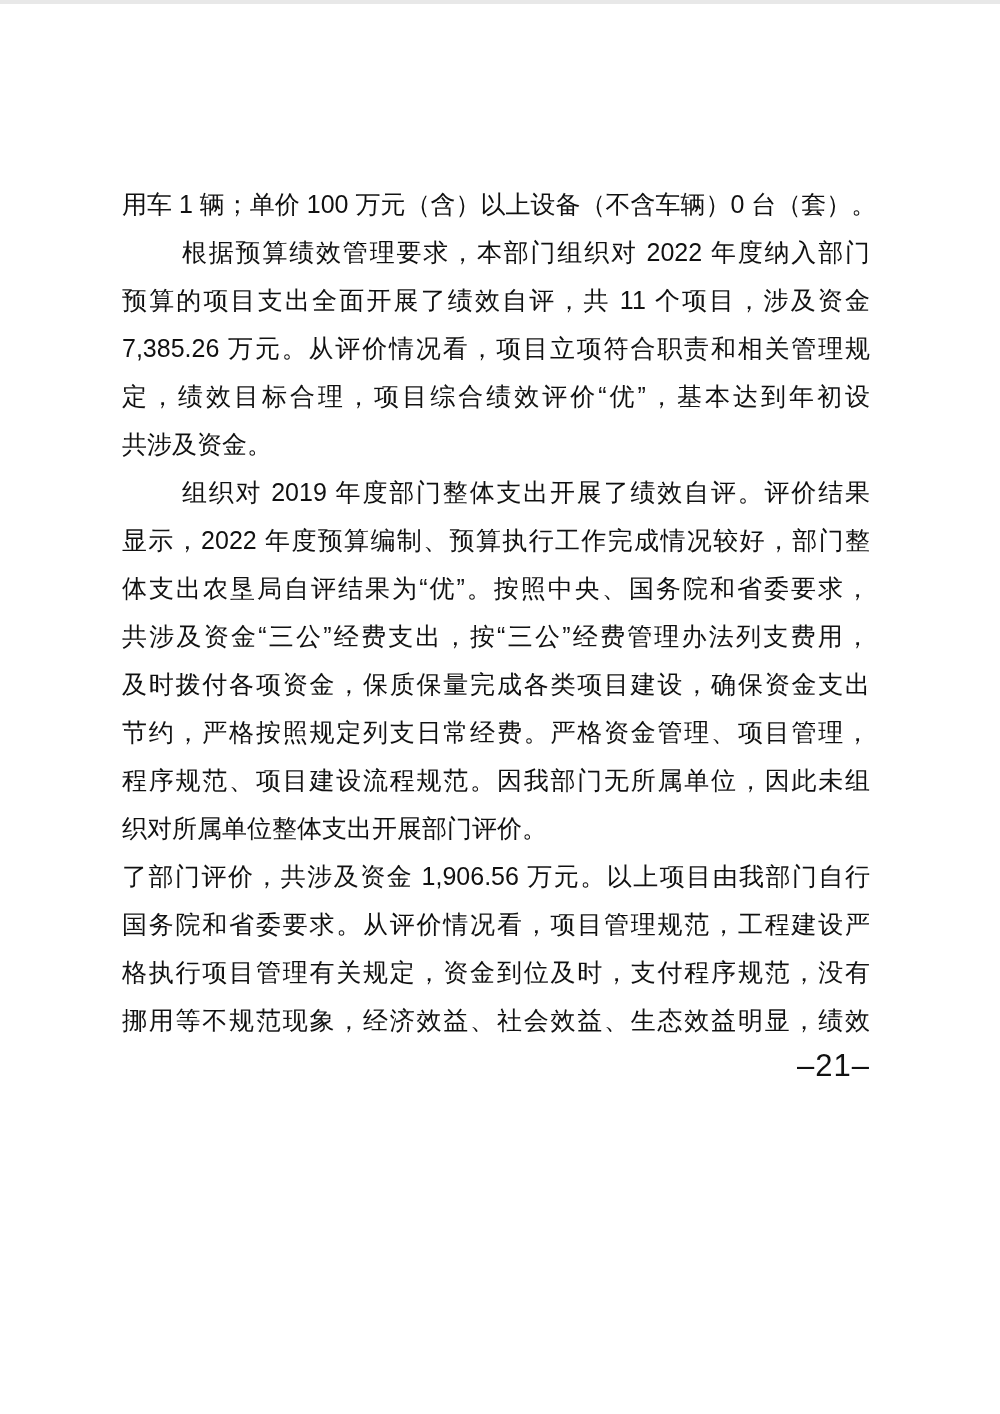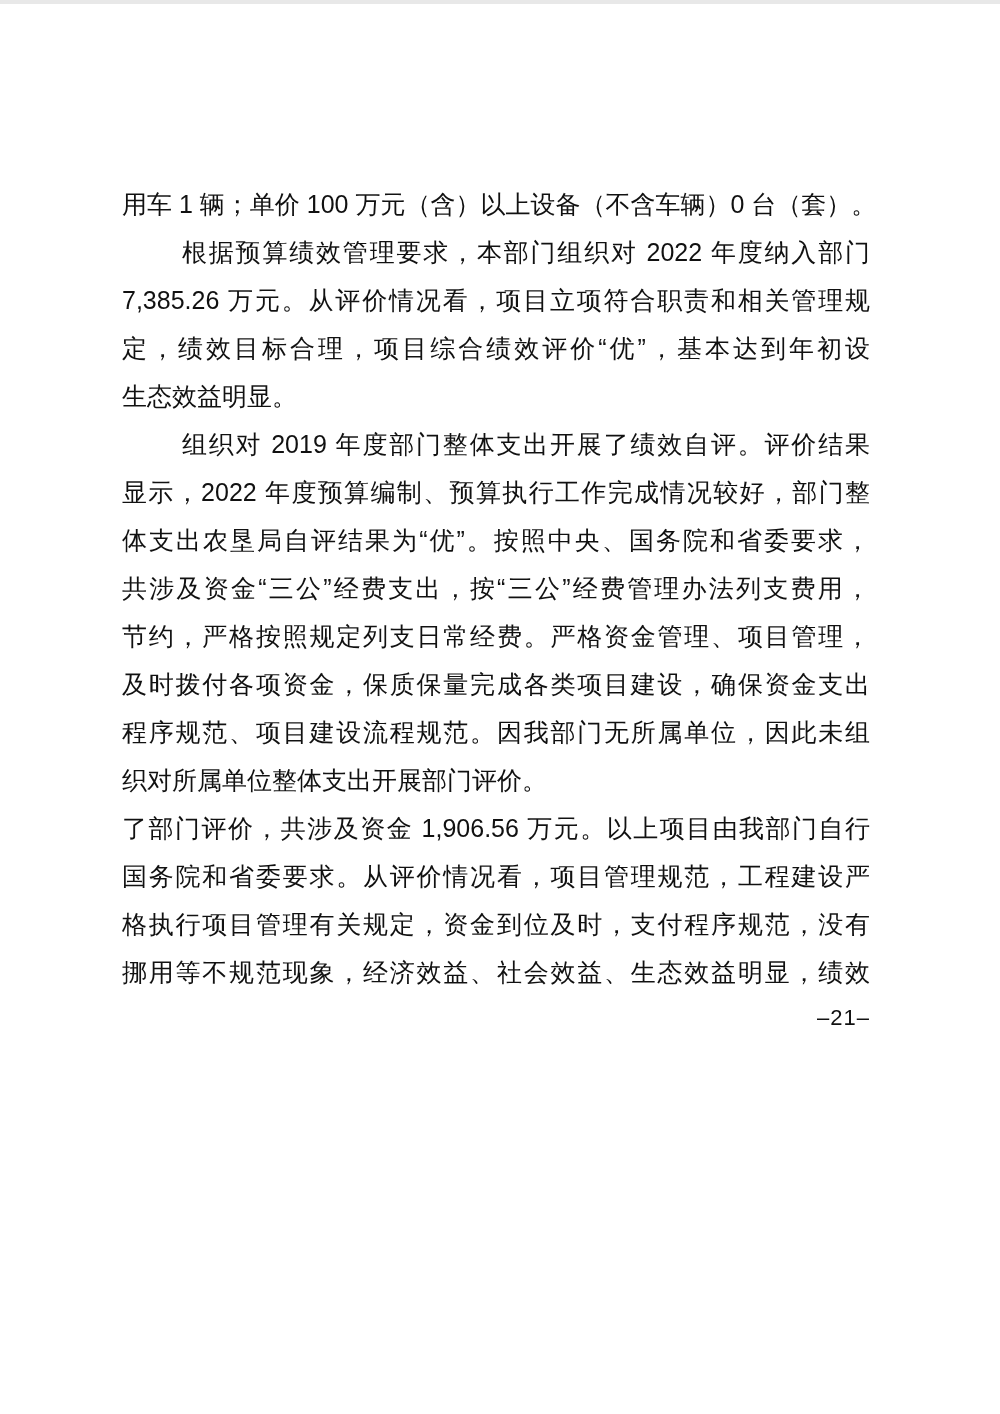--- a/index.html
+++ b/index.html
@@ -39,46 +39,47 @@
     font-weight: bold;
     font-size: 27px;
     text-align: left;
     text-align-last: left;
     padding-left: 62px;
     margin-top: 2px;
     margin-bottom: 2px;
   }
   .page-number {
     margin-top: 8px;
-    font-size: 22px;
+    font-size: 31px;
     line-height: 28px;
     text-align: right;
     letter-spacing: 1px;
   }
 </style>
 </head>
 <body>
 
 <div class="page">
 
   <div class="ln">用车 1 辆；单价 100 万元（含）以上设备（不含车辆）0 台（套）。</div>
 
 
 
   <div class="ln indent">根据预算绩效管理要求，本部门组织对 2022 年度纳入部门</div>
+  <div class="ln">预算的项目支出全面开展了绩效自评，共 11 个项目，涉及资金</div>
   <div class="ln">7,385.26 万元。从评价情况看，项目立项符合职责和相关管理规</div>
   <div class="ln">定，绩效目标合理，项目综合绩效评价“优”，基本达到年初设</div>
-  <div class="ln lastline">生态效益明显。</div>
+  <div class="ln lastline">共涉及资金。</div>
 
   <div class="ln indent">组织对 2019 年度部门整体支出开展了绩效自评。评价结果</div>
   <div class="ln">显示，2022 年度预算编制、预算执行工作完成情况较好，部门整</div>
   <div class="ln">体支出农垦局自评结果为“优”。按照中央、国务院和省委要求，</div>
   <div class="ln">共涉及资金“三公”经费支出，按“三公”经费管理办法列支费用，</div>
+  <div class="ln">及时拨付各项资金，保质保量完成各类项目建设，确保资金支出</div>
   <div class="ln">节约，严格按照规定列支日常经费。严格资金管理、项目管理，</div>
-  <div class="ln">及时拨付各项资金，保质保量完成各类项目建设，确保资金支出</div>
   <div class="ln">程序规范、项目建设流程规范。因我部门无所属单位，因此未组</div>
   <div class="ln lastline">织对所属单位整体支出开展部门评价。</div>
 
   <div class="ln">了部门评价，共涉及资金 1,906.56 万元。以上项目由我部门自行</div>
   <div class="ln">国务院和省委要求。从评价情况看，项目管理规范，工程建设严</div>
   <div class="ln">格执行项目管理有关规定，资金到位及时，支付程序规范，没有</div>
   <div class="ln">挪用等不规范现象，经济效益、社会效益、生态效益明显，绩效</div>
 
   <div class="page-number">–21–</div>
 

